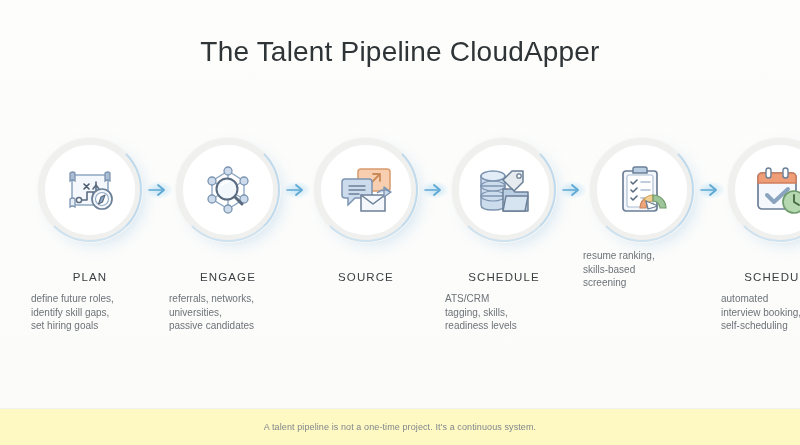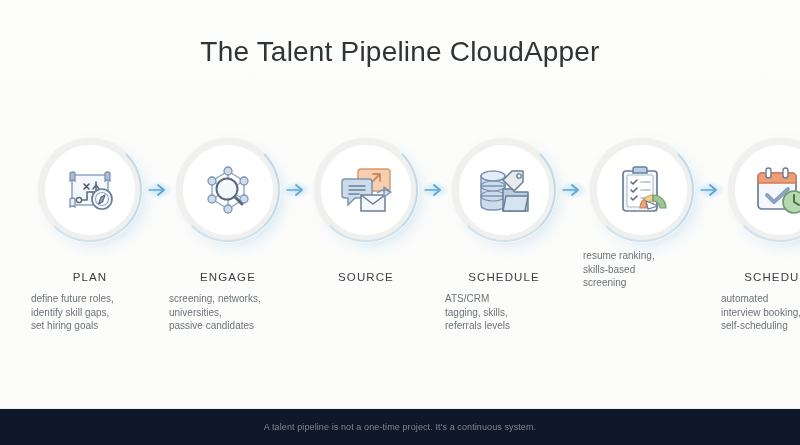--- a/index.html
+++ b/index.html
@@ -147,21 +147,21 @@
     font-weight: bold;
     color: #2aa3e0;
     letter-spacing: -0.2px;
   }
   .footer-strip {
     position: absolute;
     left: 0;
     top: 409px;
     width: 800px;
     height: 36px;
-    background: #0f172a;
+    background: #fef9c3;
     display: flex;
     align-items: center;
     justify-content: center;
   }
   .footer-text {
     font-size: 9px;
     color: #80868b;
     letter-spacing: 0.1px;
   }
 </style>
@@ -232,21 +232,21 @@
                 <circle cx="42" cy="34" r="4"></circle>
                 <circle cx="26" cy="44" r="4"></circle>
               </g>
               <circle cx="25" cy="24" r="10.5" fill="#f2f7fc" stroke="#5a6b80" stroke-width="2"></circle>
               <path d="M20 20 q2 -3 6 -3" stroke="#ffffff" stroke-width="2" fill="none" stroke-linecap="round"></path>
               <path d="M33 32 l7 7" stroke="#5a6b80" stroke-width="3" stroke-linecap="round"></path>
             </svg>
           </div>
         </div>
         <div class="label">ENGAGE</div>
-        <div class="desc">screening, networks,
+        <div class="desc">referrals, networks,
 universities,
 passive candidates</div>
       </div>
 
       <div class="arrow">
         <svg width="30" height="26" viewBox="0 0 30 26">
           <ellipse cx="15" cy="13" rx="14" ry="9" fill="url(#gl1)"></ellipse>
           <path d="M5 13 h13" stroke="#5fa8d3" stroke-width="1.5" stroke-linecap="round"></path>
           <path d="M14 8 l6 5 l-6 5" fill="none" stroke="#5fa8d3" stroke-width="1.8" stroke-linecap="round" stroke-linejoin="round"></path>
         </svg>
@@ -300,21 +300,21 @@
               <path d="M35 6 h11 v11 l-9 9 l-11 -11 z" fill="#e6ebef" stroke="#6b7f96" stroke-width="1.5" stroke-linejoin="round"></path>
               <circle cx="42" cy="11" r="2.2" fill="#ffffff" stroke="#6b7f96" stroke-width="1.3"></circle>
               <path d="M26 24 h9 l3 3 h13 v19 h-25 z" fill="#b9cde3" stroke="#6b7f96" stroke-width="1.5" stroke-linejoin="round"></path>
               <path d="M29 31 h22 l-3 15 h-22 z" fill="#d6e3f1" stroke="#6b7f96" stroke-width="1.4" stroke-linejoin="round"></path>
             </svg>
           </div>
         </div>
         <div class="label">SCHEDULE</div>
         <div class="desc">ATS/CRM
 tagging, skills,
-referrals levels</div>
+readiness levels</div>
       </div>
 
       <div class="arrow">
         <svg width="30" height="26" viewBox="0 0 30 26">
           <ellipse cx="15" cy="13" rx="14" ry="9" fill="url(#gl1)"></ellipse>
           <path d="M5 13 h13" stroke="#5fa8d3" stroke-width="1.5" stroke-linecap="round"></path>
           <path d="M14 8 l6 5 l-6 5" fill="none" stroke="#5fa8d3" stroke-width="1.8" stroke-linecap="round" stroke-linejoin="round"></path>
         </svg>
       </div>
 

